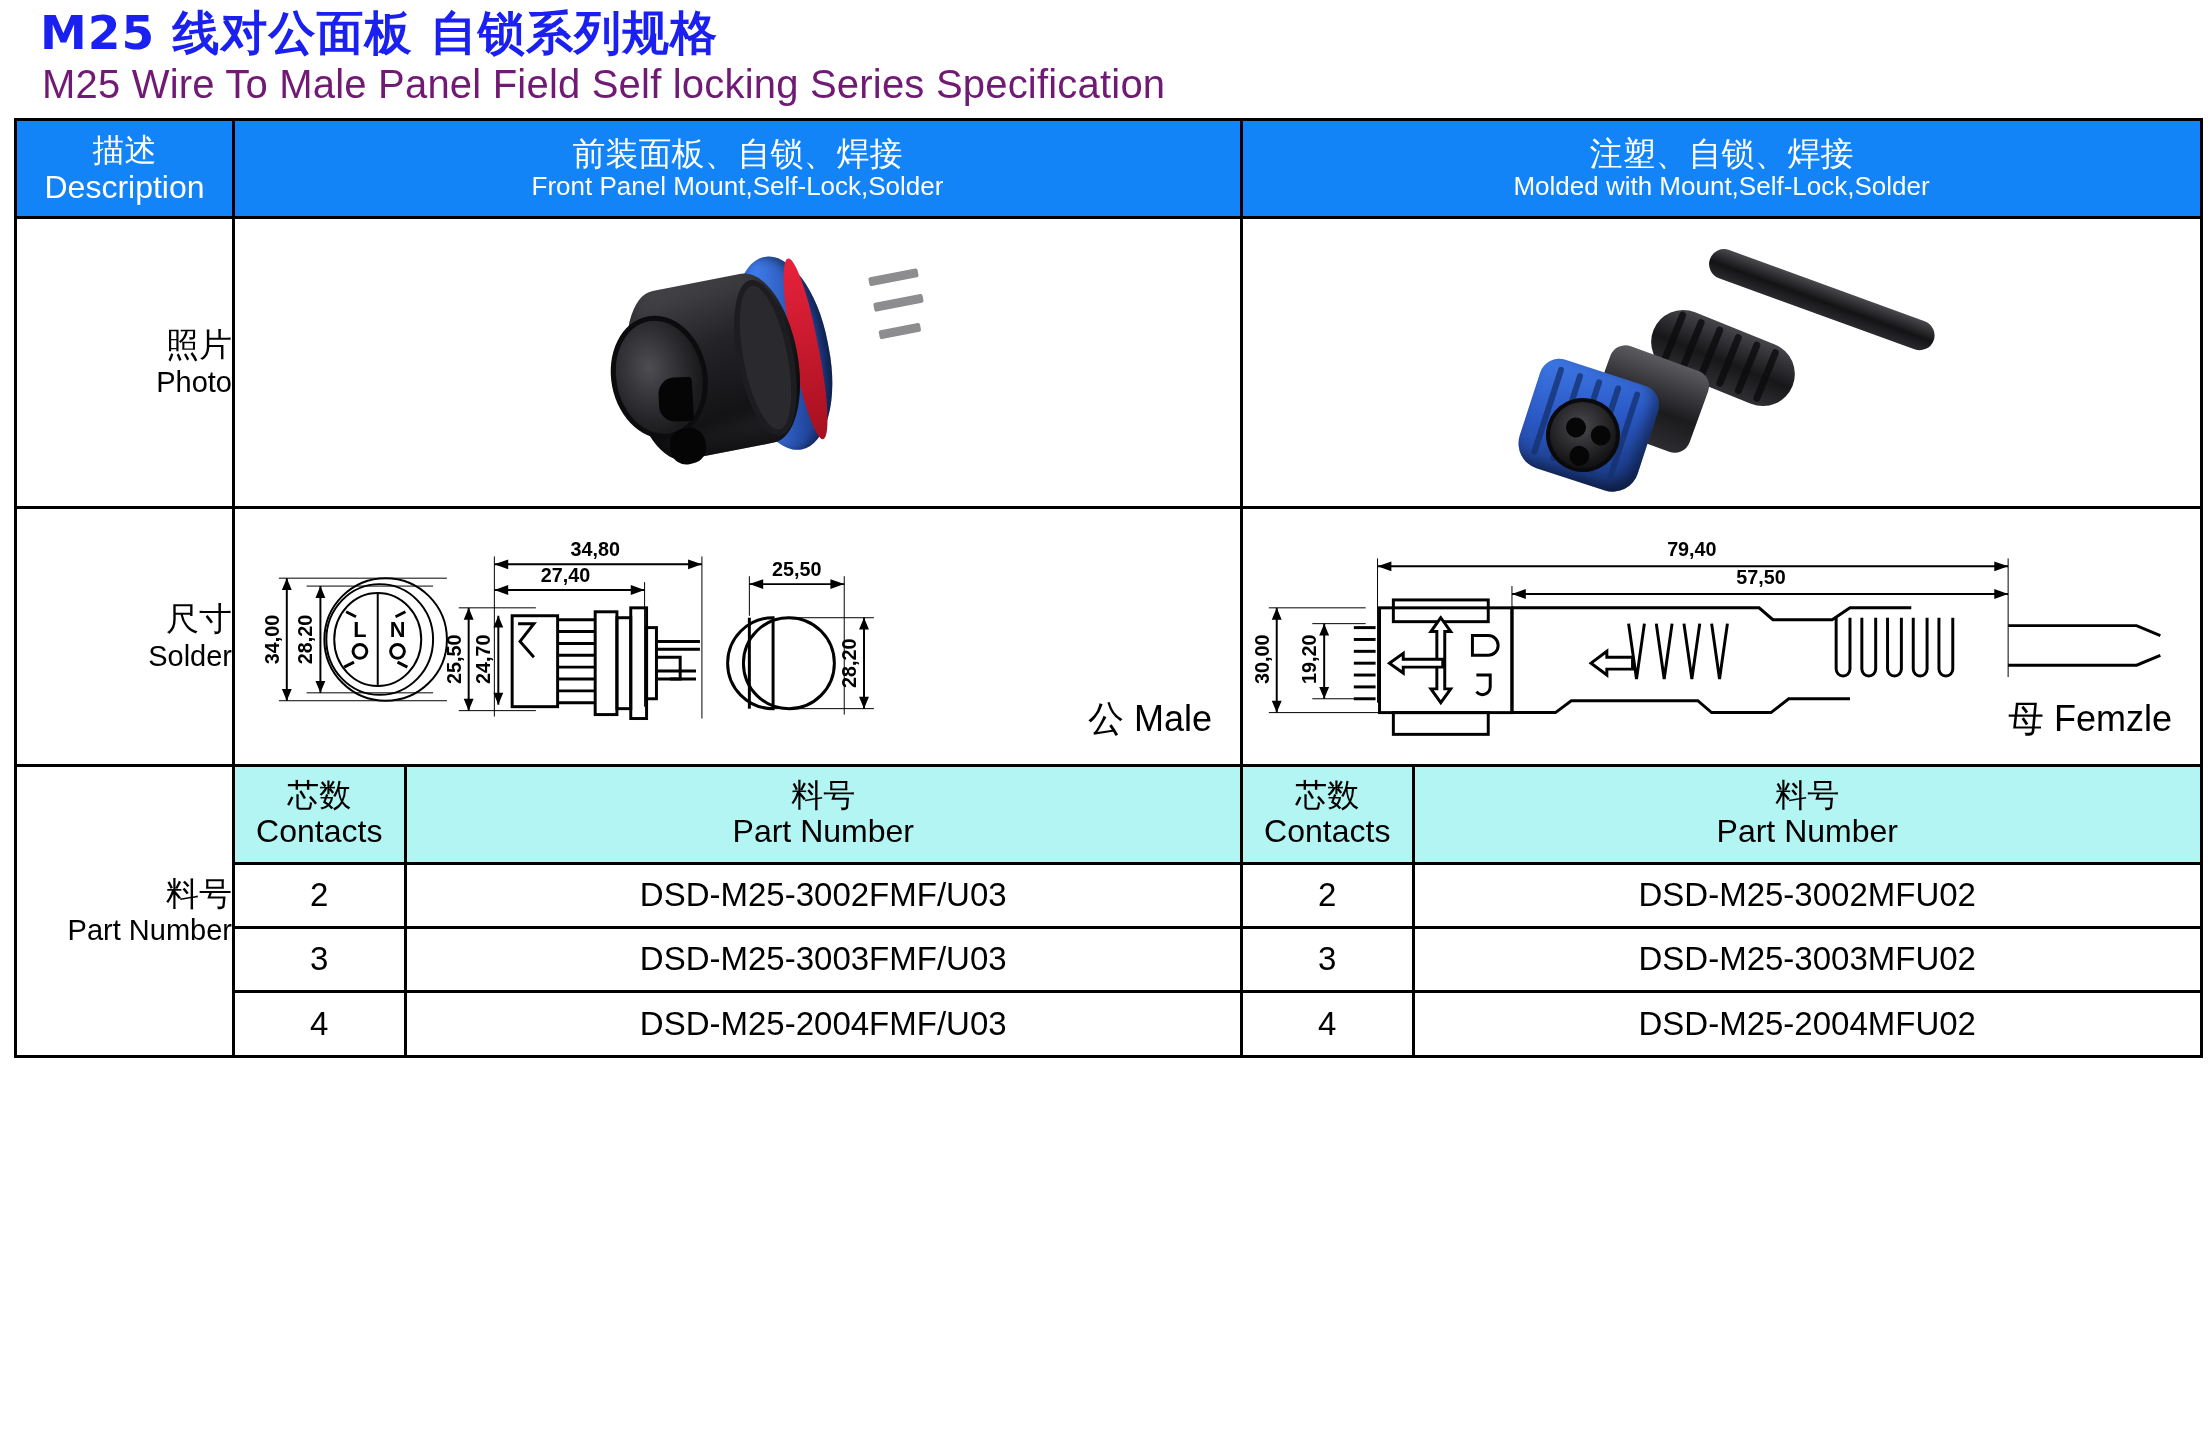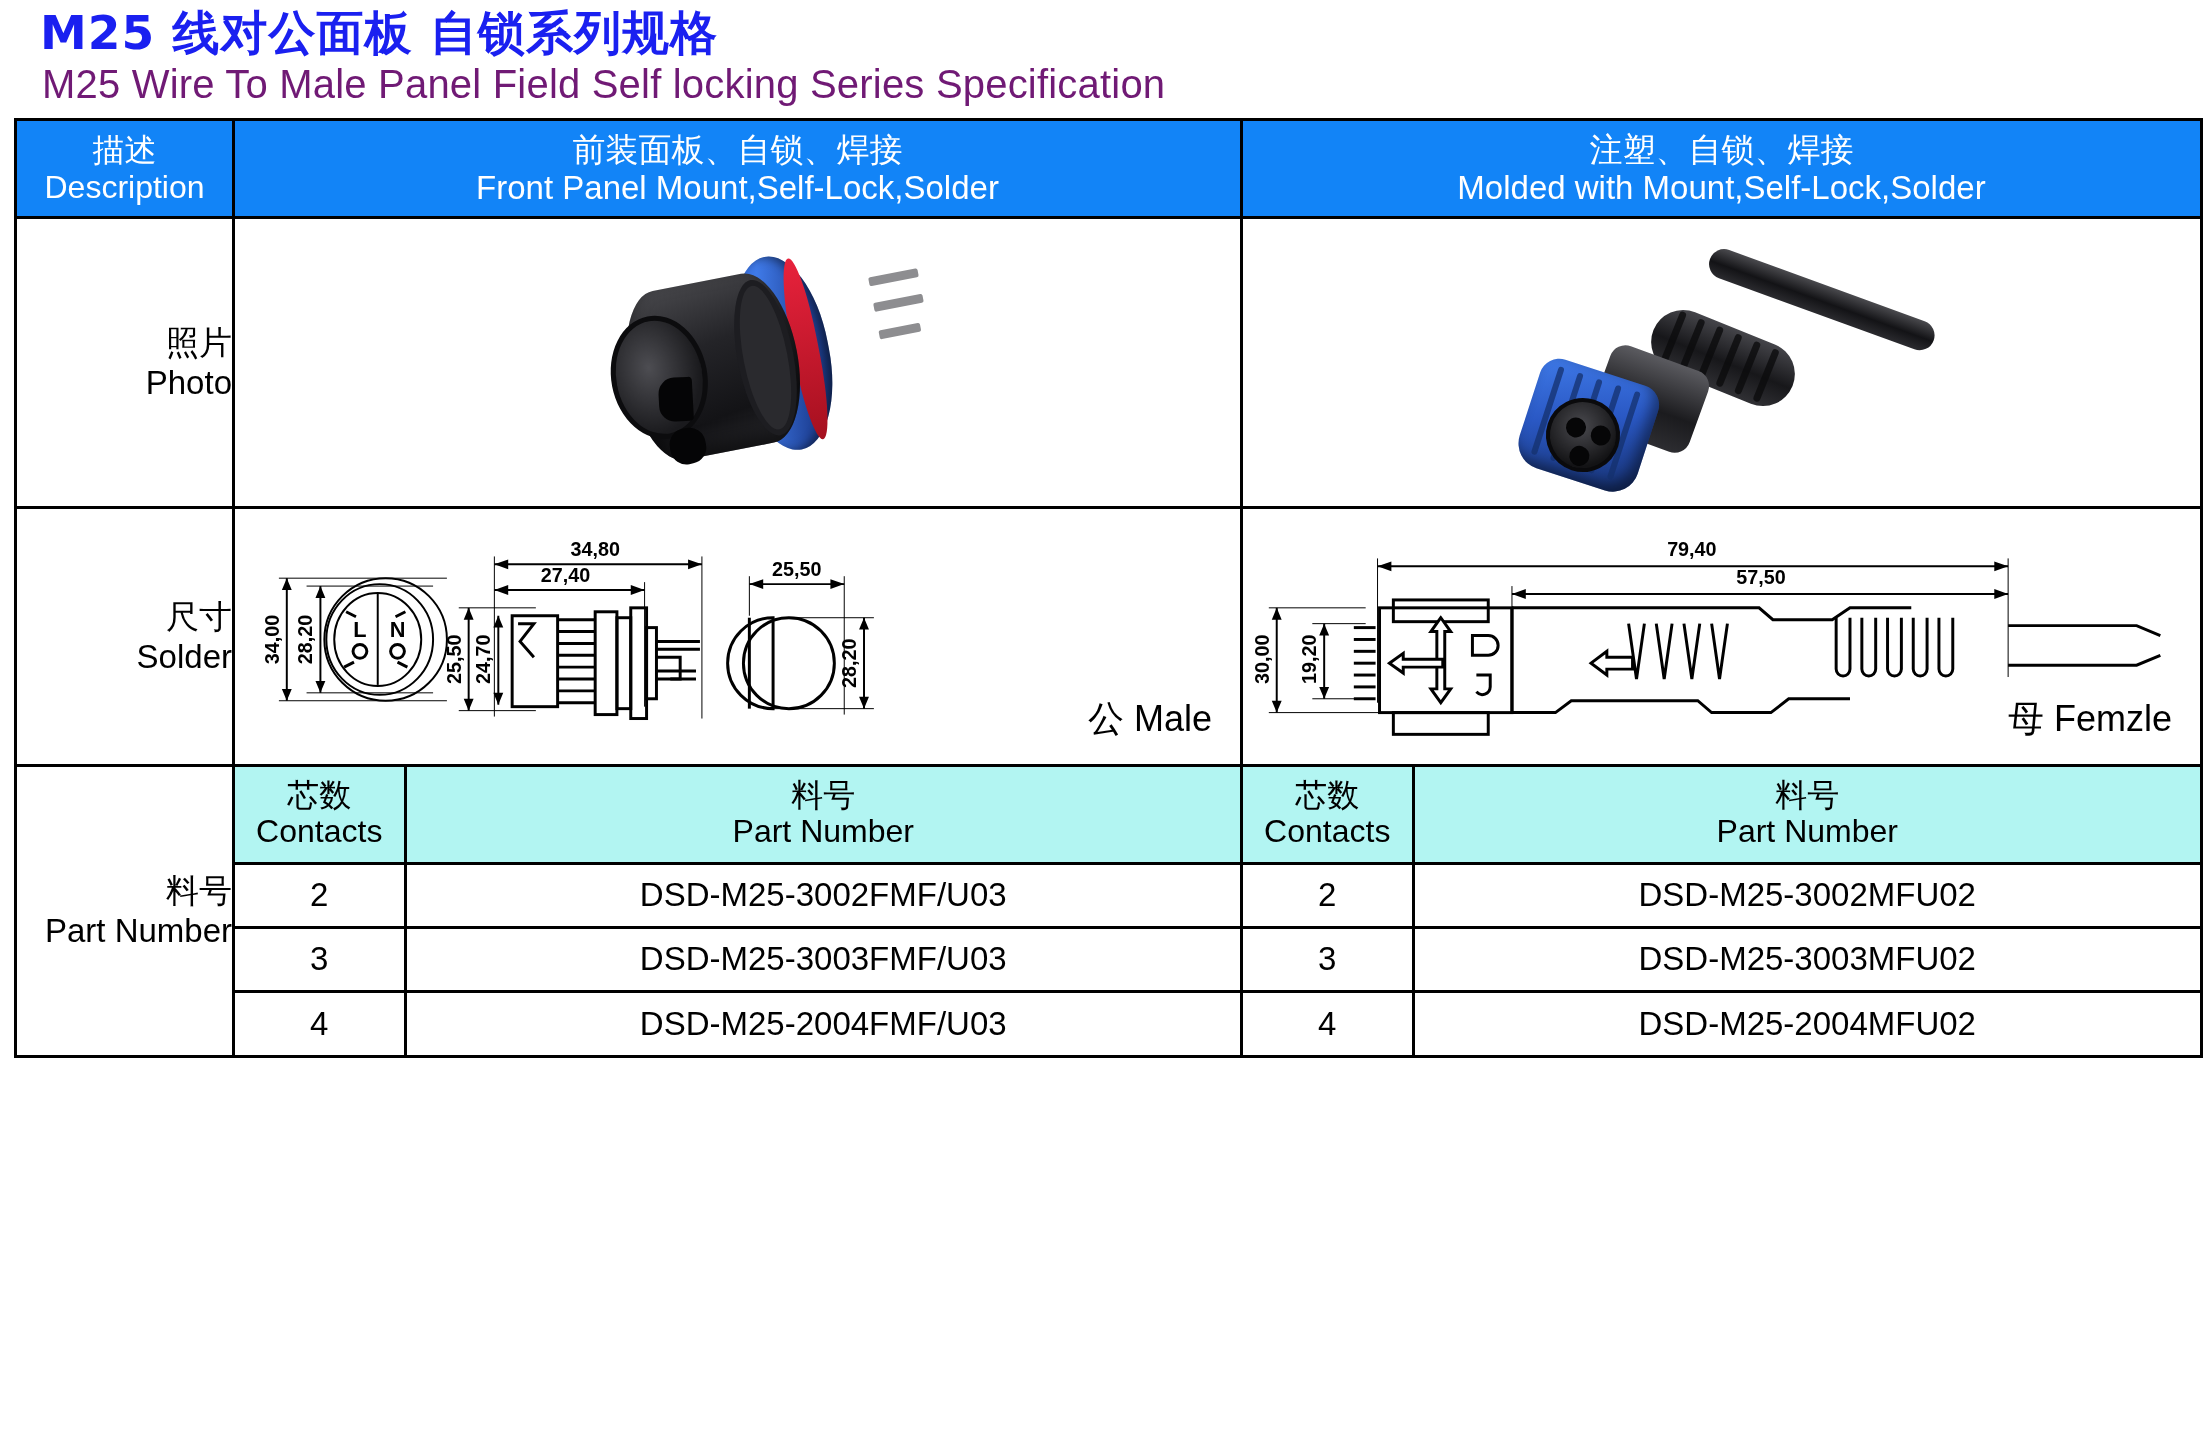--- a/index.html
+++ b/index.html
@@ -40,27 +40,27 @@
   .col-label { width: 218px; }
   .col-mid   { width: 1008px; }
   .col-right { width: 960px; }
 
   
   .hdr {
     background: #1284f7; color: #ffffff;
     text-align: center; height: 98px; padding: 4px 6px;
   }
   .hdr .cn { font-size: 33px; font-family:"DejaVu Sans",sans-serif; line-height: 1.14; white-space: nowrap;}
-  .hdr .en { font-size: 33px; line-height: 1.14; white-space: nowrap; }
+  .hdr .en { font-size: 26px; line-height: 1.14; white-space: nowrap; }
   .hdr.lbl .cn, .hdr.lbl .en { font-size: 32px; }
 
   
   .rowlabel { text-align: right; line-height: 1.2; }
   .rowlabel .cn { font-size: 33px; font-family:"DejaVu Sans",sans-serif; display:block; }
-  .rowlabel .en { font-size: 33px; display:block;padding-left:7px; }
+  .rowlabel .en { font-size: 29px; display:block;padding-left:7px; }
 
   
   .photo-cell { height: 290px; position: relative; background:#fff; }
 
   
   .conn-panel {
     position: absolute; left: 50%; top: 50%;
     width: 300px; height: 210px;
     transform: translate(-50%,-50%) rotate(-11deg);
   }

